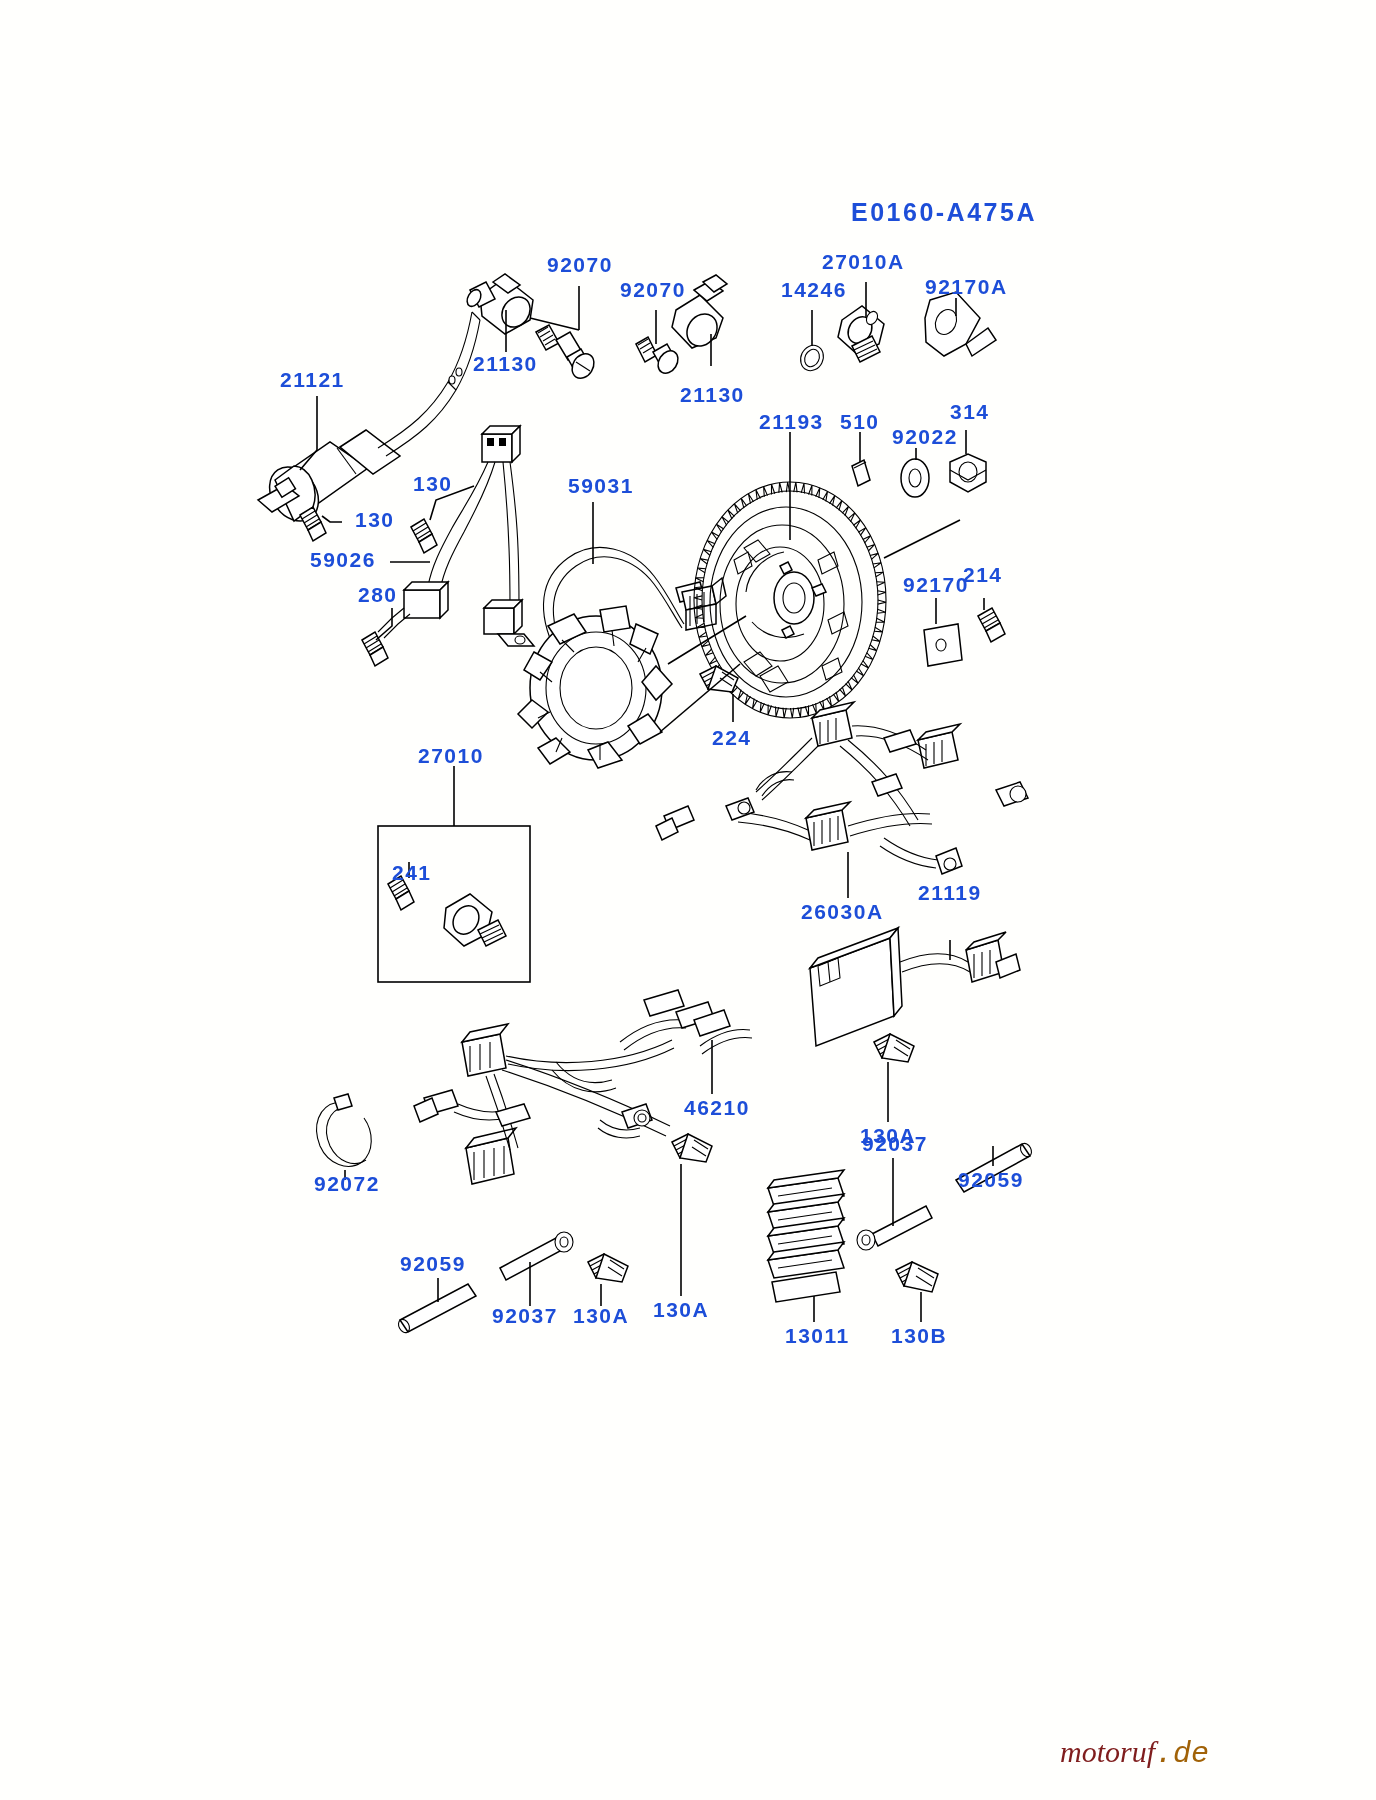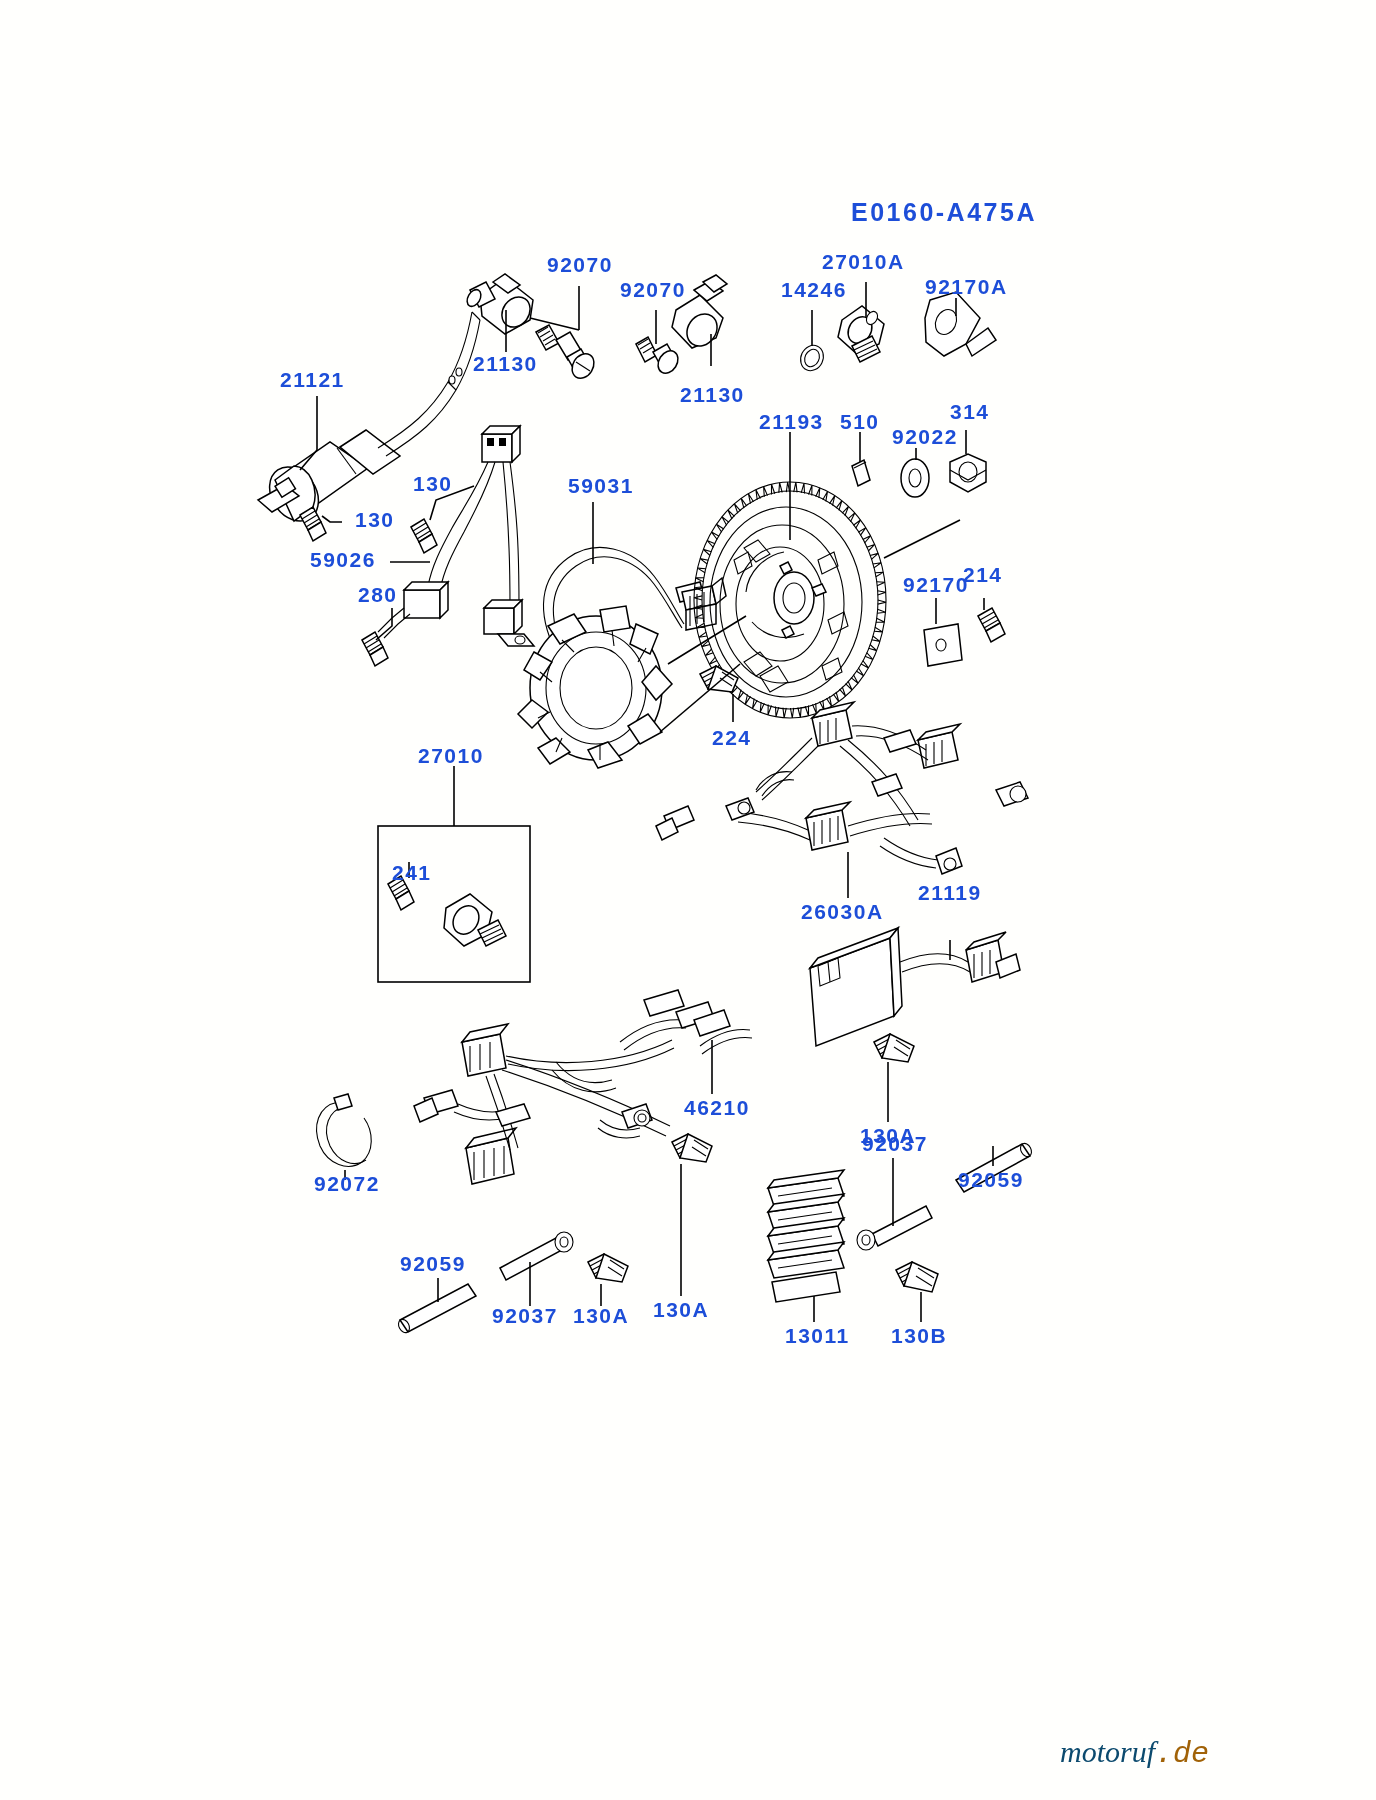--- a/index.html
+++ b/index.html
@@ -9,21 +9,21 @@
   .pn{font-size:21px;}
   .title{font-size:25px;letter-spacing:2.5px;}
   svg{position:absolute;top:0;left:0;width:1376px;height:1800px;overflow:visible;}
   .ln{stroke:#000;stroke-width:1.6;fill:none;}
   .st{stroke:#000;stroke-width:1.5;fill:#fff;}
   .thin{stroke:#000;stroke-width:1.1;fill:none;}
   .thinf{stroke:#000;stroke-width:1.1;fill:#fff;}
   .blk{fill:#000;}
   .box{stroke:#000;stroke-width:1.6;fill:none;}
   #wm{position:absolute;left:1060px;top:1735px;font-size:30px;letter-spacing:0px;}
-  #wm .a{color:#0c4a6e;font-family:"Liberation Serif",serif;font-style:italic;}
+  #wm .a{color:#7f1d1d;font-family:"Liberation Serif",serif;font-style:italic;}
   #wm .b{color:#a16207;font-family:Liberation Mono, monospace;font-style:italic;}
 </style>
 </head>
 <body>
 
 <div id="sheet">
 
   <div class="lbl title" style="left:851px;top:198px;">E0160-A475A</div>
 
   <svg viewBox="0 0 1376 1800">

